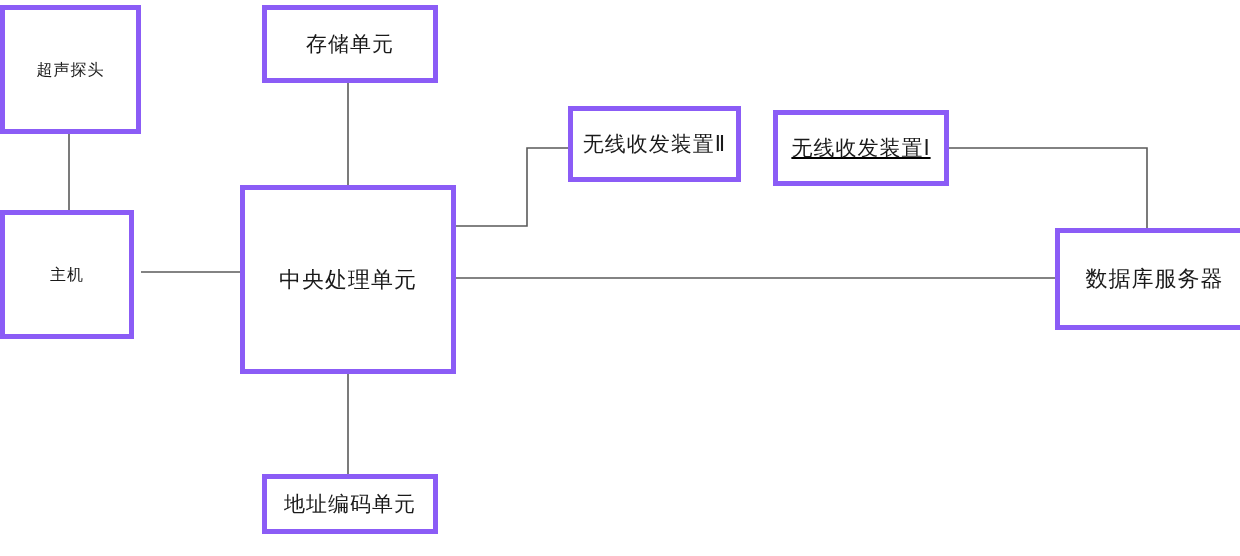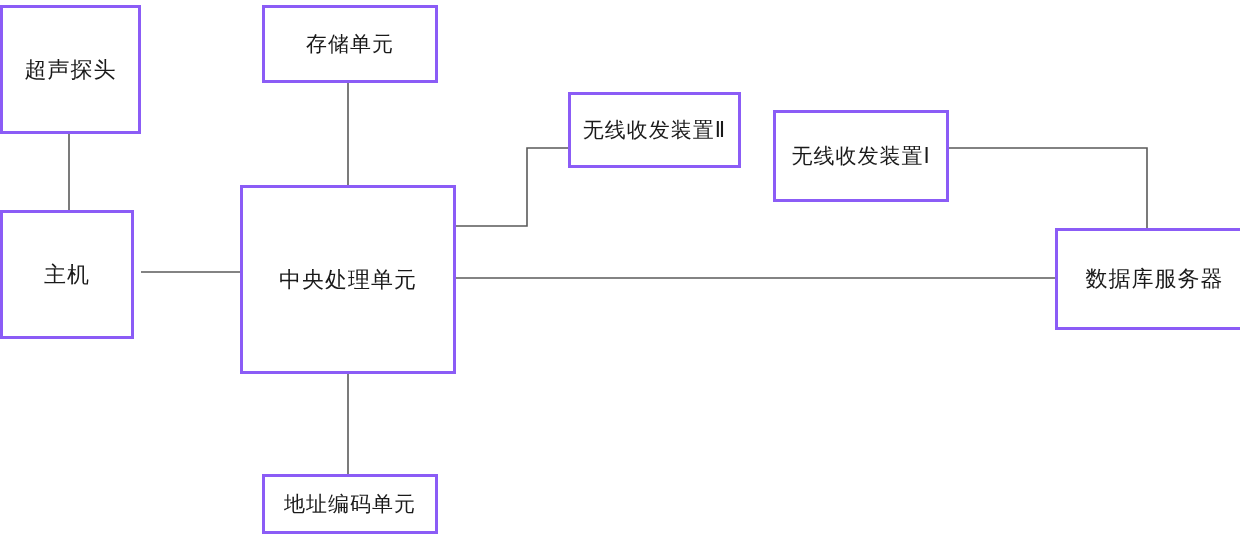--- a/index.html
+++ b/index.html
@@ -20,21 +20,21 @@
   #diagram-svg {
     position: absolute;
     left: 0;
     top: 0;
     width: 1240px;
     height: 556px;
   }
   .node {
     position: absolute;
     box-sizing: border-box;
-    border: 3px solid #8b5cf6;
+    border: 5px solid #8b5cf6;
     background: #ffffff;
     display: flex;
     align-items: center;
     justify-content: center;
     z-index: 2;
   }
   .node-label {
     font-family: "DejaVu Sans", sans-serif;
     font-size: 21px;
     color: #1a1a1a;
@@ -43,26 +43,26 @@
     white-space: nowrap;
     text-align: center;
     font-weight: 400;
   }
   
   #node-probe      { left: 0px;    top: 5px;   width: 141px; height: 129px; }
   #node-host       { left: 0px;    top: 210px; width: 134px; height: 129px; }
   #node-storage    { left: 262px;  top: 5px;   width: 176px; height: 78px;  }
   #node-cpu        { left: 240px;  top: 185px; width: 216px; height: 189px; }
   #node-address    { left: 262px;  top: 474px; width: 176px; height: 60px;  }
-  #node-wireless2  { left: 568px;  top: 92px; width: 173px; height: 76px;  }
-  #node-wireless1  { left: 773px;  top: 110px; width: 176px; height: 92px;  }
+  #node-wireless2  { left: 568px;  top: 106px; width: 173px; height: 76px;  }
+  #node-wireless1  { left: 773px;  top: 110px; width: 176px; height: 76px; text-decoration: underline;  }
   #node-database   { left: 1055px; top: 228px; width: 199px; height: 102px; }
 
   #node-probe .node-label,
-  #node-host .node-label { font-size: 22px; }
+  #node-host .node-label { font-size: 16px; }
   #node-cpu .node-label { font-size: 22px; }
   #node-database .node-label { font-size: 22px; }
 </style>
 </head>
 <body>
 
 <div id="diagram-canvas">
 
   <svg id="diagram-svg" viewBox="0 0 1240 556" xmlns="http://www.w3.org/2000/svg">
     <g fill="none" stroke="#5a5a5a" stroke-width="1.6" stroke-linejoin="miter" stroke-linecap="butt">

